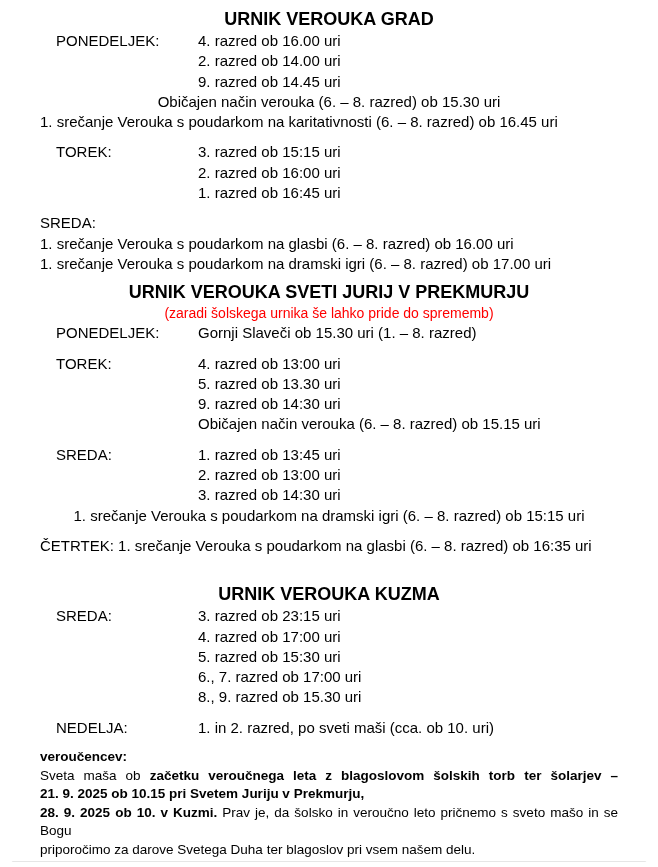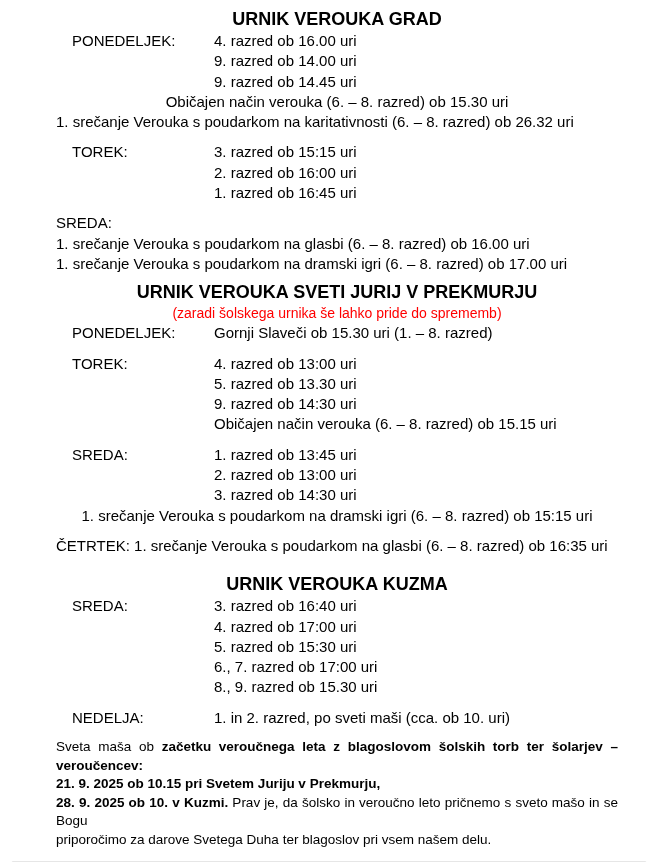--- a/index.html
+++ b/index.html
@@ -5,30 +5,30 @@
   html,body{margin:0;padding:0;}
   body{
     width:658px;height:867px;
     background:#ffffff;color:#000000;
     font-family:"Liberation Sans",sans-serif;
     overflow:hidden;
   }
   .page{
     position:relative;
     width:658px;height:867px;
-    padding:7px 40px 0 56px;
+    padding:7px 40px 0 40px;
     box-sizing:border-box;
     overflow:hidden;
     border-radius:29px;
   }
   .title{
     font-size:18px;font-weight:bold;text-align:center;line-height:24px;
   }
   .section.s2 .title{margin-top:6px;}
-  .section.s3 .title{margin-top:16px;}
+  .section.s3 .title{margin-top:26px;}
   .note{
     font-weight:normal;font-size:14px;text-align:center;line-height:19px;
   }
   .group + .group{margin-top:10px;}
   .line{font-size:15px;line-height:20.3px;white-space:nowrap;}
   .line.row{position:relative;padding-left:158px;}
   .line.row .label{position:absolute;left:16px;top:0;}
   .line.cont{padding-left:158px;}
   .line.center{text-align:center;padding-left:0;}
   .line.left{padding-left:0;}
@@ -42,24 +42,24 @@
 </style>
 </head>
 <body>
 
 <div class="page">
   <div id="sections">
       <div class="section s1">
         <div class="title">URNIK VEROUKA GRAD</div>
         <div class="group">
           <div class="line row"><span class="label">PONEDELJEK:</span><span class="text">4. razred ob 16.00 uri</span></div>
-          <div class="line cont"><span class="text">9. razred ob 14.00 uri</span></div>
+          <div class="line cont"><span class="text">2. razred ob 14.00 uri</span></div>
           <div class="line cont"><span class="text">9. razred ob 14.45 uri</span></div>
           <div class="line center"><span class="text">Običajen način verouka (6. – 8. razred) ob 15.30 uri</span></div>
-          <div class="line left"><span class="text">1. srečanje Verouka s poudarkom na karitativnosti (6. – 8. razred) ob 26.32 uri</span></div>
+          <div class="line left"><span class="text">1. srečanje Verouka s poudarkom na karitativnosti (6. – 8. razred) ob 16.45 uri</span></div>
         </div>
         <div class="group">
           <div class="line row"><span class="label">TOREK:</span><span class="text">3. razred ob 15:15 uri</span></div>
           <div class="line cont"><span class="text">2. razred ob 16:00 uri</span></div>
           <div class="line cont"><span class="text">1. razred ob 16:45 uri</span></div>
         </div>
         <div class="group">
           <div class="line left"><span class="text">SREDA:</span></div>
           <div class="line left"><span class="text">1. srečanje Verouka s poudarkom na glasbi (6. – 8. razred) ob 16.00 uri</span></div>
           <div class="line left"><span class="text">1. srečanje Verouka s poudarkom na dramski igri (6. – 8. razred) ob 17.00 uri</span></div>
@@ -83,32 +83,32 @@
           <div class="line cont"><span class="text">3. razred ob 14:30 uri</span></div>
           <div class="line center"><span class="text">1. srečanje Verouka s poudarkom na dramski igri (6. – 8. razred) ob 15:15 uri</span></div>
         </div>
         <div class="group">
           <div class="line left"><span class="text">ČETRTEK: 1. srečanje Verouka s poudarkom na glasbi (6. – 8. razred) ob 16:35 uri</span></div>
         </div>
       </div>
       <div class="section s3">
         <div class="title">URNIK VEROUKA KUZMA</div>
         <div class="group">
-          <div class="line row"><span class="label">SREDA:</span><span class="text">3. razred ob 16:40 uri</span></div>
+          <div class="line row"><span class="label">SREDA:</span><span class="text">3. razred ob 23:15 uri</span></div>
           <div class="line cont"><span class="text">4. razred ob 17:00 uri</span></div>
           <div class="line cont"><span class="text">5. razred ob 15:30 uri</span></div>
           <div class="line cont"><span class="text">6., 7. razred ob 17:00 uri</span></div>
           <div class="line cont"><span class="text">8., 9. razred ob 15.30 uri</span></div>
         </div>
         <div class="group">
           <div class="line row"><span class="label">NEDELJA:</span><span class="text">1. in 2. razred, po sveti maši (cca. ob 10. uri)</span></div>
         </div>
       </div>
     </div>
   <div class="footer" id="footer">
+      <div class="fline"><b class="seg">veroučencev:</b></div>
       <div class="fline justify"><span class="seg">Sveta maša ob </span><b class="seg">začetku veroučnega leta z blagoslovom šolskih torb ter šolarjev –</b></div>
-      <div class="fline"><b class="seg">veroučencev:</b></div>
       <div class="fline"><b class="seg">21. 9. 2025 ob 10.15 pri Svetem Juriju v Prekmurju,</b></div>
       <div class="fline justify"><b class="seg">28. 9. 2025 ob 10. v Kuzmi.</b><span class="seg"> Prav je, da šolsko in veroučno leto pričnemo s sveto mašo in se Bogu</span></div>
       <div class="fline"><span class="seg">priporočimo za darove Svetega Duha ter blagoslov pri vsem našem delu.</span></div>
     </div>
   <div class="divider"></div>
 </div>
 
 </body></html>

